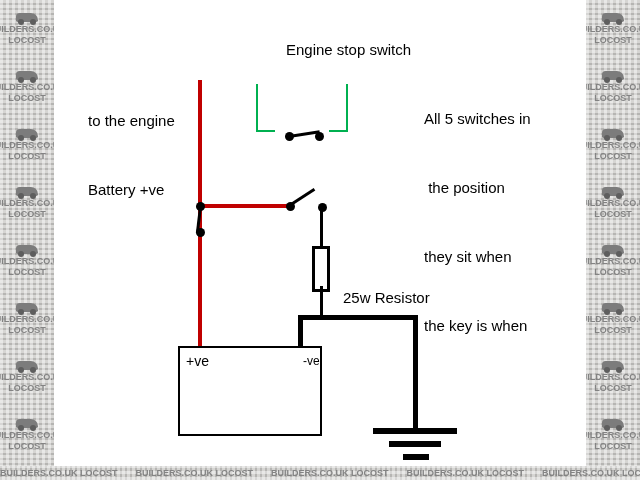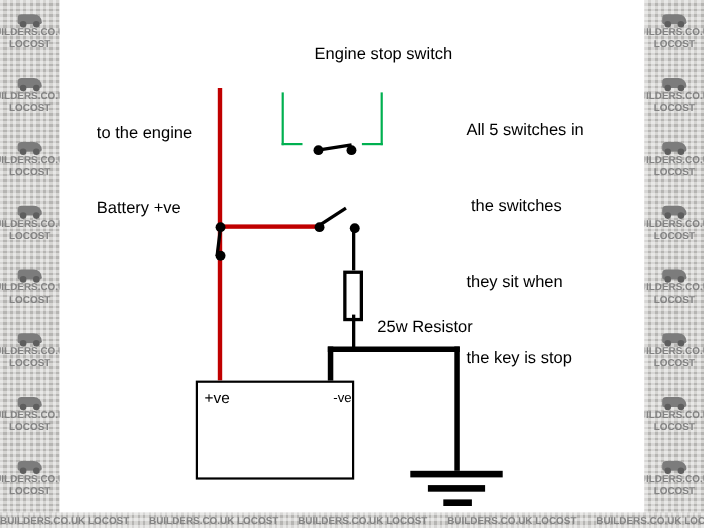--- a/index.html
+++ b/index.html
@@ -139,23 +139,23 @@
 
   <div class="txt" style="left:238px;top:38px;margin-left:48px;">Engine stop switch</div>
 
   <div class="txt" style="left:88px;top:63px;">
     <div>to the engine</div>
     <div>Battery +ve</div>
   </div>
 
   <div class="txt" style="left:424px;top:61px;">
     <div>All 5 switches in</div>
-    <div> the switches</div>
+    <div> the position</div>
     <div>they sit when</div>
-    <div>the key is stop</div>
+    <div>the key is when</div>
   </div>
 
   <div class="txt" style="left:343px;top:240px;">
     <div>25w Resistor</div>
   </div>
 
   <div class="line red" style="left:198px;top:80px;width:4px;height:266px;"></div>
   <div class="line red" style="left:198px;top:204px;width:92px;height:4px;"></div>
 
   <div class="line green" style="left:256px;top:84px;width:2px;height:48px;"></div>

